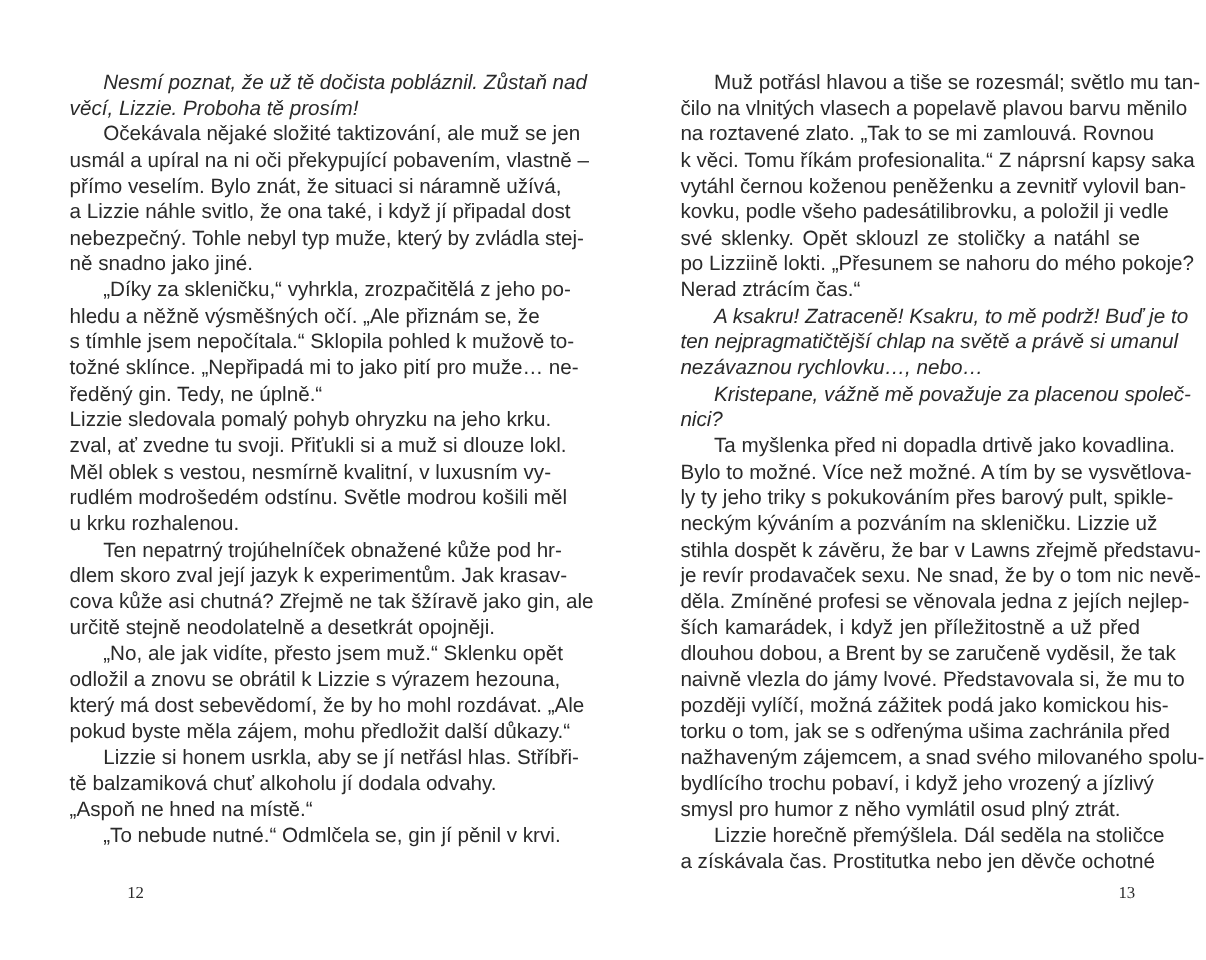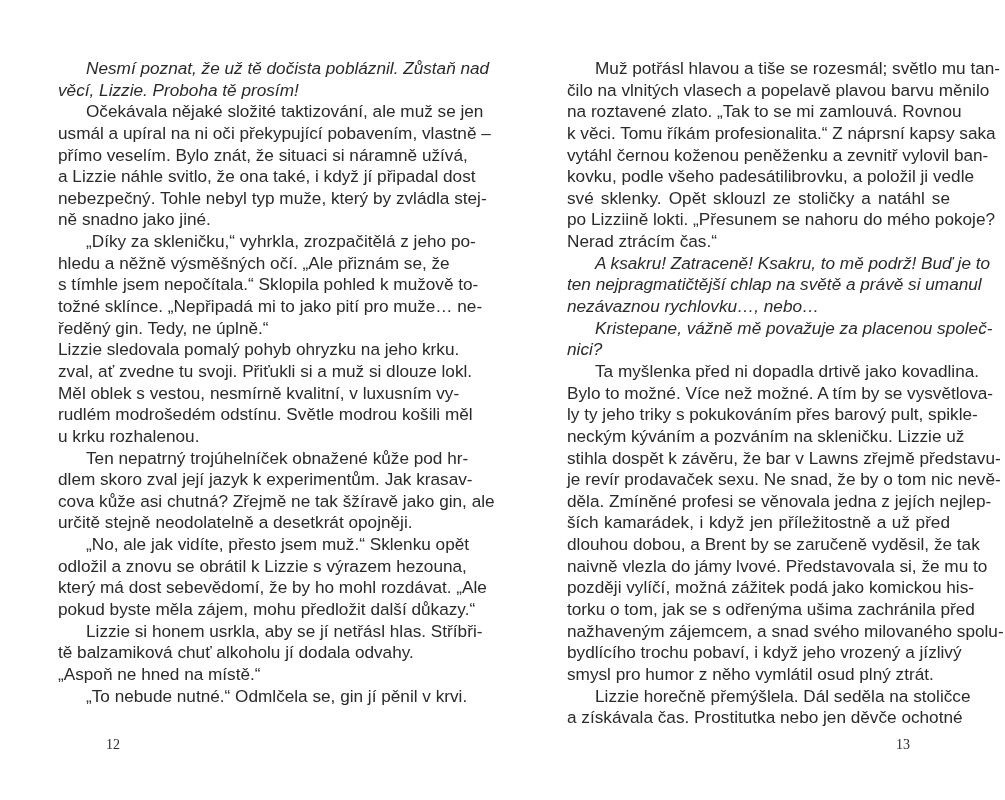--- a/index.html
+++ b/index.html
@@ -25,21 +25,21 @@
   .line.indent { text-indent: 28px; }
   .line.italic { font-style: italic; }
   .folio {
     position: absolute;
     top: 737px;
     font-family: "Liberation Serif", serif;
     font-size: 14px;
     color: #2a2a2a;
   }
   .folio.left { left: 70px; margin-left: 36px; }
-  .folio.right { left: 896px; }
+  .folio.right { left: 932px; }
 </style>
 </head>
 <body>
 
 <div class="page left" id="left-page">
     <span class="line italic indent">Nesmí poznat, že už tě dočista pobláznil. Zůstaň nad</span>
     <span class="line italic last">věcí, Lizzie. Proboha tě prosím!</span>
     <span class="line indent">Očekávala nějaké složité taktizování, ale muž se jen</span>
     <span class="line">usmál a upíral na ni oči překypující pobavením, vlastně –</span>
     <span class="line">přímo veselím. Bylo znát, že situaci si náramně užívá,</span>

